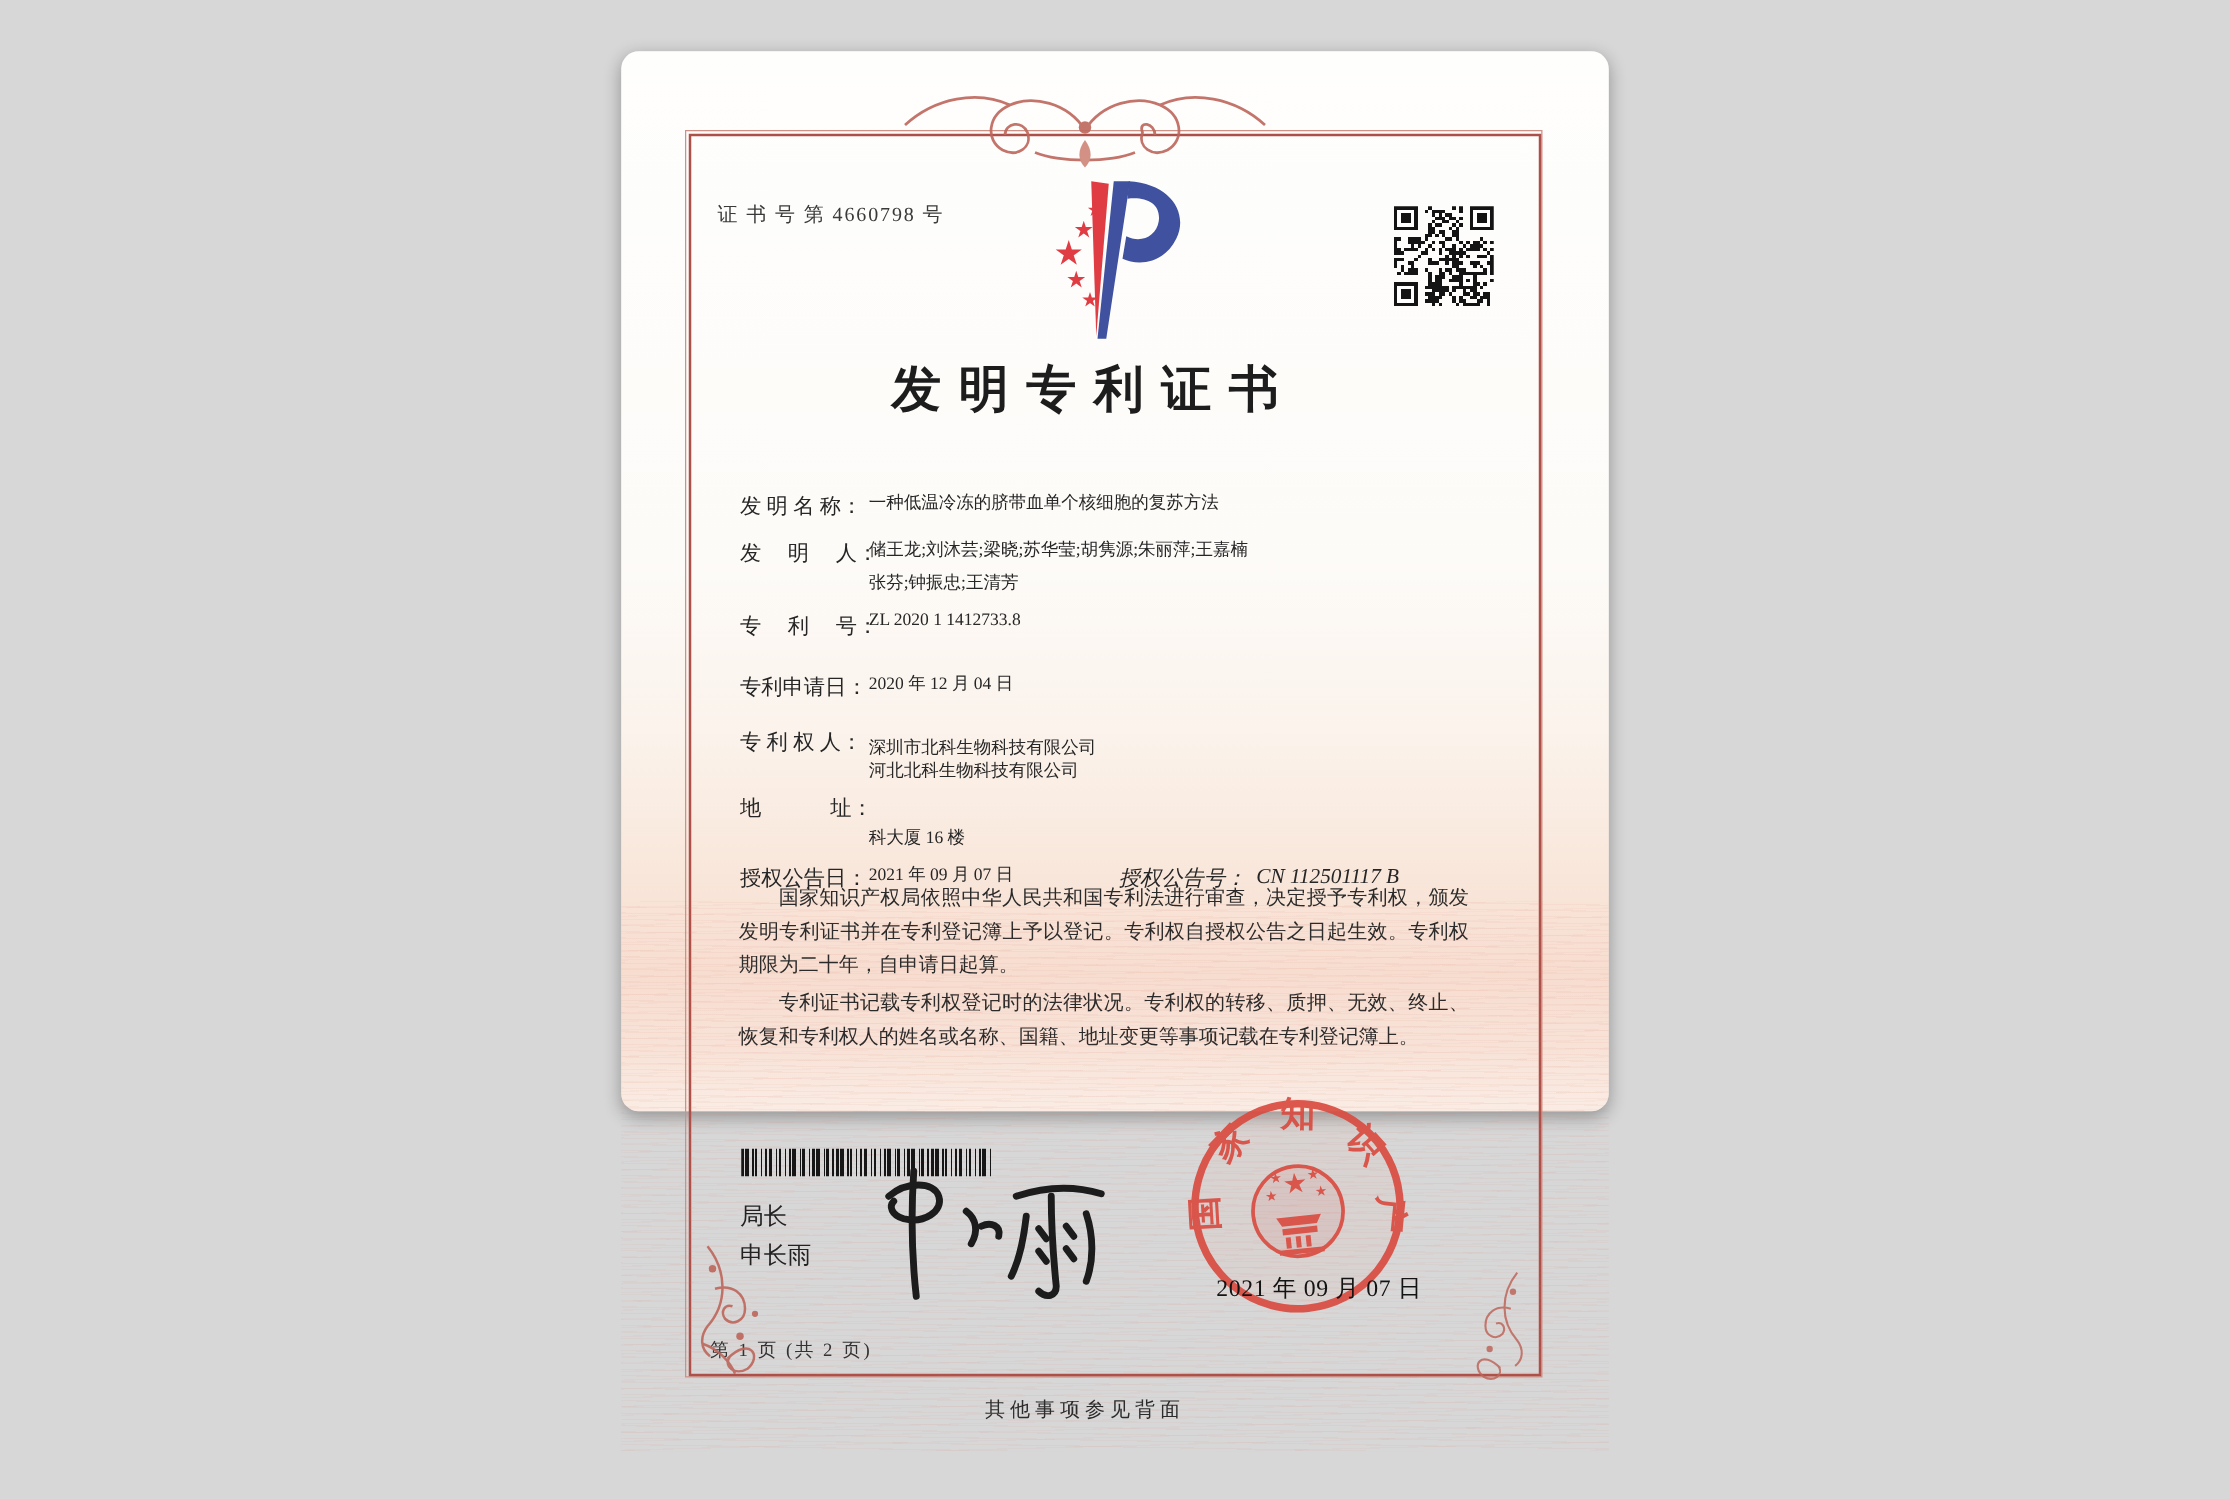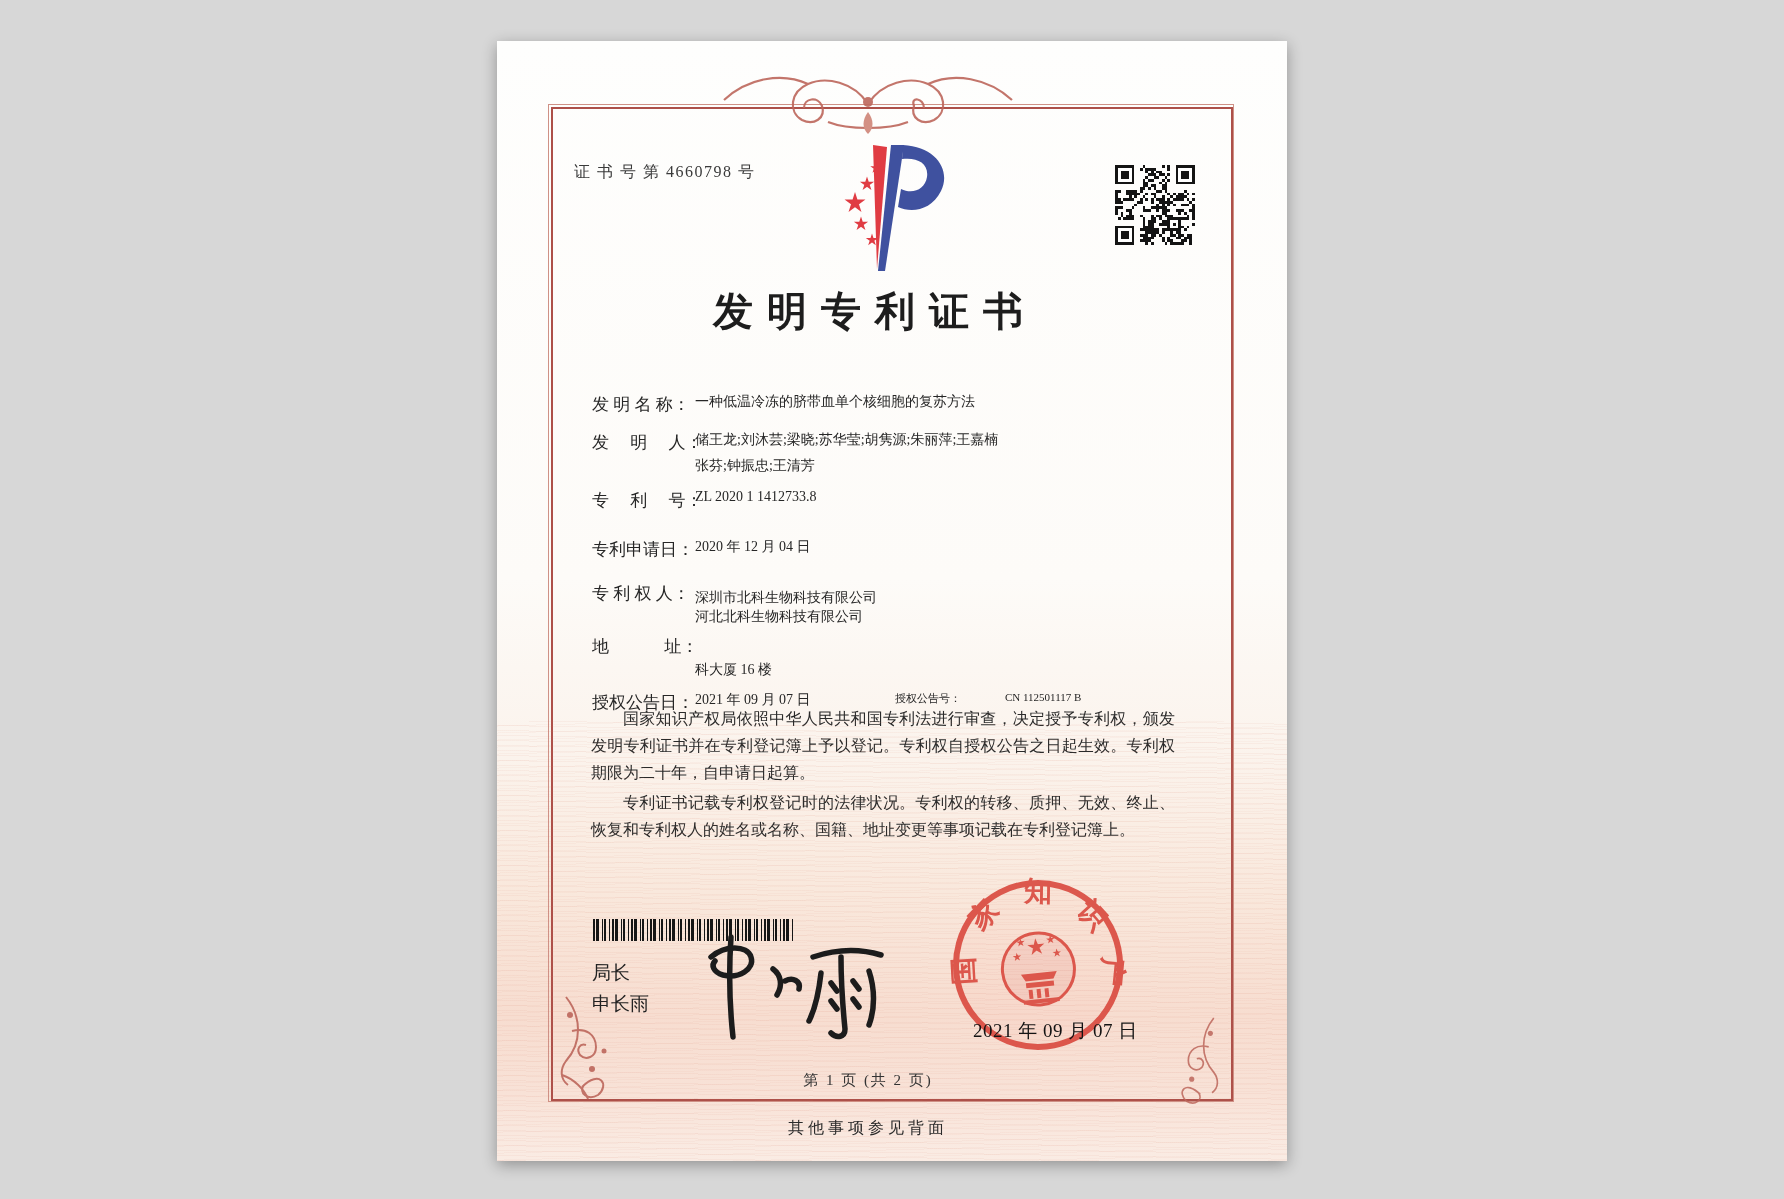--- a/index.html
+++ b/index.html
@@ -1,46 +1,46 @@
 <!DOCTYPE html>
 <html><head>
 <meta charset="utf-8">
 <style>
   html,body{margin:0;padding:0;background:#d7d7d7;}
   #canvas{position:relative;width:1784px;height:1199px;background:#d7d7d7;overflow:hidden;
           font-family:"Liberation Serif", serif;color:#262626;}
-  .page{position:absolute;left:497px;top:41px;width:790px;height:1120px;
+  .page{position:absolute;left:497px;top:41px;width:790px;height:848px;
         background:linear-gradient(180deg,#fefefd 0%,#fdfbf8 48%,#fbf3ec 64%,#f9e8dc 76%,#f7ddd0 87%,#f8e2d7 94%,#faece4 100%);
-        box-shadow:0 4px 14px rgba(0,0,0,.32);}
+        box-shadow:0 4px 14px rgba(0,0,0,.32);border-radius:14px;}
   .texture{position:absolute;left:0;top:680px;width:100%;height:440px;pointer-events:none;
         background:repeating-linear-gradient(1deg, rgba(214,120,98,.07) 0 1px, rgba(255,255,255,0) 1px 5px),
                    repeating-linear-gradient(-1.5deg, rgba(214,120,98,.05) 0 1px, rgba(255,255,255,0) 1px 7px);}
   .frame-outer{position:absolute;left:51px;top:63px;width:684px;height:996px;border:1px solid #cf9186;}
   .frame-inner{position:absolute;left:54px;top:66px;width:678px;height:990px;border:2px solid #ad5049;}
   .abs{position:absolute;}
   .cert-no{left:77px;top:121px;font-size:16px;letter-spacing:1.5px;color:#3a3a3a;}
   .logo{left:322px;top:92px;width:128px;height:144px;}
   .qr{left:618px;top:124px;width:80px;height:80px;}
   .title{left:71px;top:243px;width:600px;text-align:center;font-size:40px;font-weight:700;
          letter-spacing:14px;text-indent:14px;color:#1d1d1d;}
   .f-label{position:absolute;left:95px;font-size:17px;white-space:pre;}
   .f-value{position:absolute;left:198px;font-size:14px;white-space:pre;}
-  .f-label2{position:absolute;left:398px;font-size:11px;white-space:pre;}
+  .f-label2{position:absolute;left:398px;font-size:17px;white-space:pre;font-style:italic;}
   .body-text{left:94px;top:664px;width:584px;font-size:16px;line-height:27px;
              text-align:justify;color:#2a2a2a;}
   .body-text p{margin:0;text-indent:2em;}
   .body-text p + p{margin-top:3px;}
   .barcode{left:96px;top:878px;width:200px;height:22px;
         background:repeating-linear-gradient(90deg,#161616 0 2px,rgba(0,0,0,0) 2px 3px,#161616 3px 6px,rgba(0,0,0,0) 6px 9px,#161616 9px 10px,rgba(0,0,0,0) 10px 11px,#161616 11px 13px,rgba(0,0,0,0) 13px 16px,#161616 16px 17px,rgba(0,0,0,0) 17px 19px);}
   .director-label{left:95px;top:919px;font-size:19px;font-family:"Liberation Sans", sans-serif;color:#222;}
   .director-name{left:95px;top:950px;font-size:19px;font-family:Liberation Serif, serif;color:#222;}
   .signature{left:192px;top:882px;width:225px;height:128px;}
   .seal{left:453px;top:836px;width:176px;height:176px;transform:rotate(-6deg);z-index:3;}
   .seal-date{left:476px;top:977px;font-size:19px;letter-spacing:.5px;color:#131313;z-index:5;}
-  .page-indicator{left:71px;top:1030px;width:600px;text-align:center;font-size:15px;letter-spacing:2px;color:#333;}
+  .page-indicator{left:71px;top:1030px;width:600px;text-align:left;font-size:15px;letter-spacing:2px;color:#333;}
   .back-note{left:71px;top:1077px;width:600px;text-align:center;font-size:16px;letter-spacing:4px;color:#2b2b2b;}
   .orn-top{left:216px;top:31px;width:310px;height:64px;z-index:2;}
   .orn-bl{left:55px;top:950px;width:110px;height:112px;z-index:2;}
   .orn-br{left:632px;top:972px;width:100px;height:95px;z-index:2;transform:scaleX(-1);}
 </style>
 </head>
 <body>
 
 <div id="canvas">
   <div class="page">

